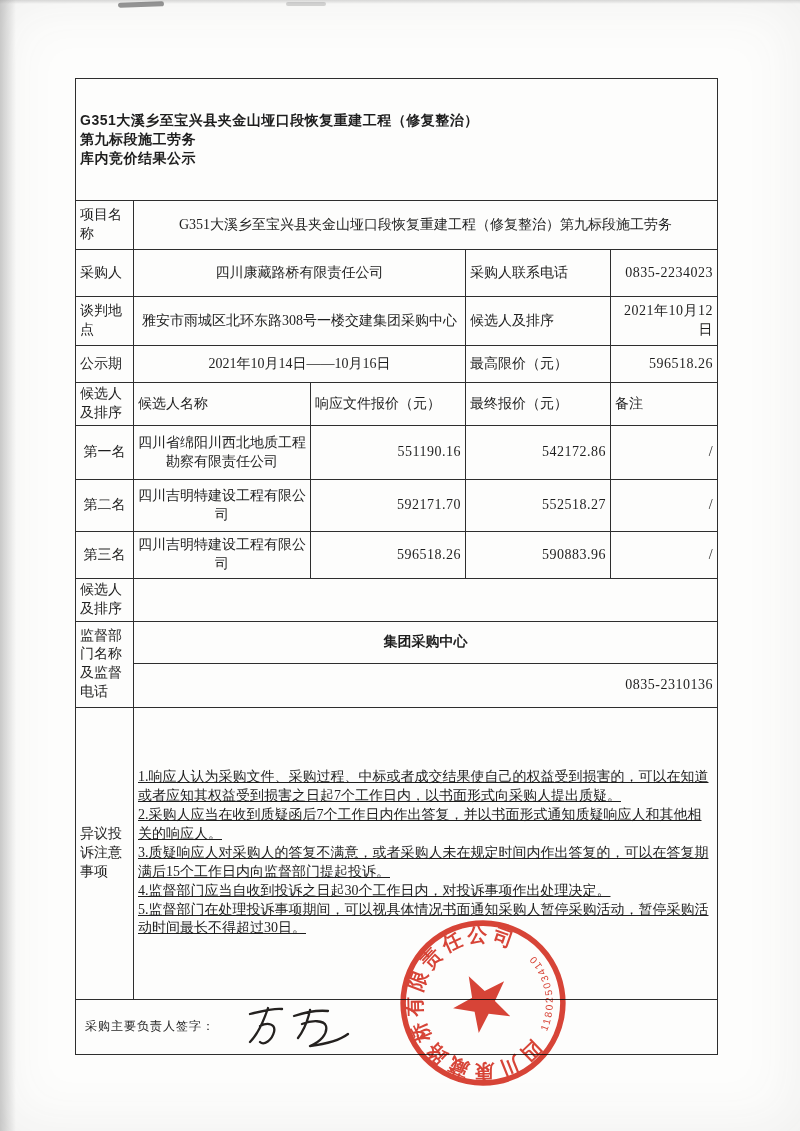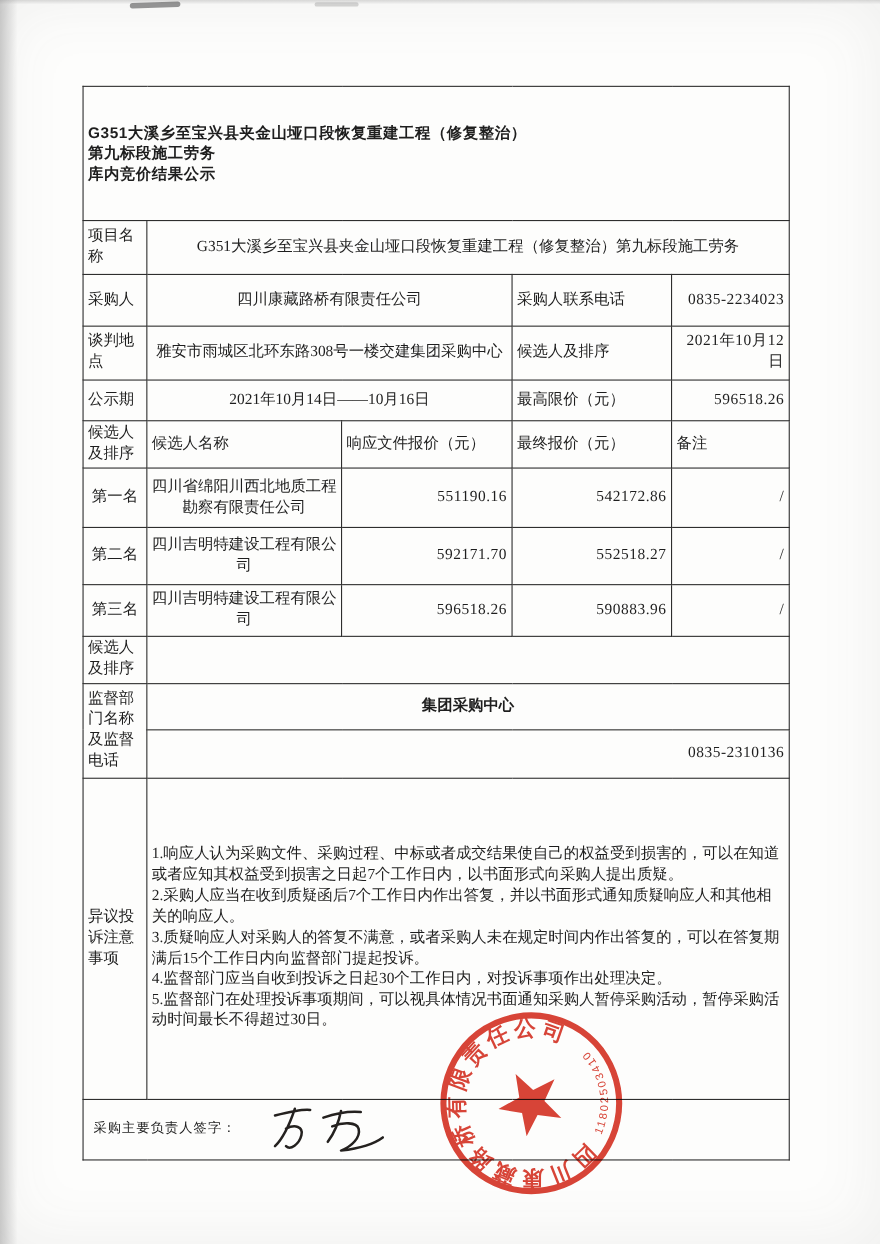--- a/index.html
+++ b/index.html
@@ -48,21 +48,21 @@
     text-align:left;font-family:Liberation Sans, sans-serif;
     font-weight:bold;font-size:19px;line-height:29px;letter-spacing:.5px;
   }
   .lbl{padding:2px 5px;font-size:14.5px;}
   .lbl-c{text-align:left;font-size:14.5px;}
   .val{padding-left:9px;font-size:14.5px;text-align:center;}
   .cen{text-align:center;}
   .num{text-align:right;font-size:14px;letter-spacing:.5px;}
   .cand-name{text-align:center;font-size:13.5px;line-height:1.3;padding:2px 6px;}
   .obj-cell{padding:6px 11px;font-size:14px;line-height:1.58;}
-  .obj-item{margin:0;}
+  .obj-item{margin:0;text-decoration:underline;}
   .sign-cell{position:relative;}
   .sign-label{font-size:12px;padding-left:5px;letter-spacing:1px;}
   .sign-svg{position:absolute;left:160px;top:-6px;overflow:visible;}
 
   .stamp{
     position:absolute;left:392px;top:912px;width:182px;height:182px;
     mix-blend-mode:multiply;opacity:.92;pointer-events:none;
   }
   .stamp text{font-family:"Liberation Sans","DejaVu Sans",sans-serif;}
 </style>

